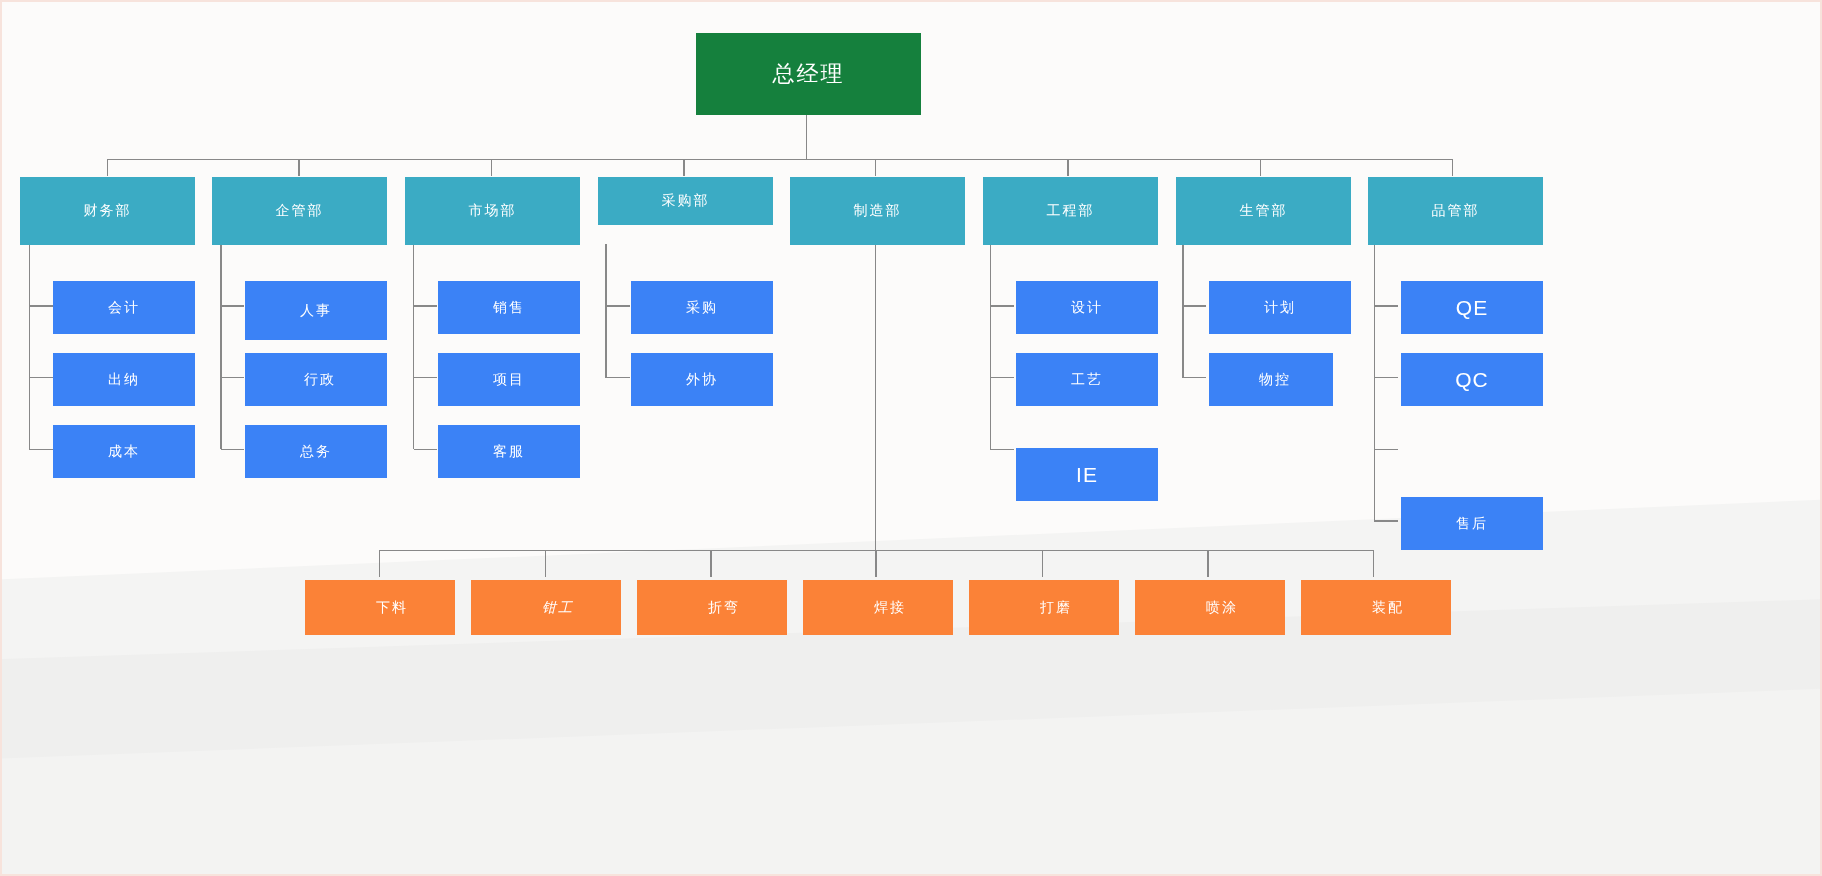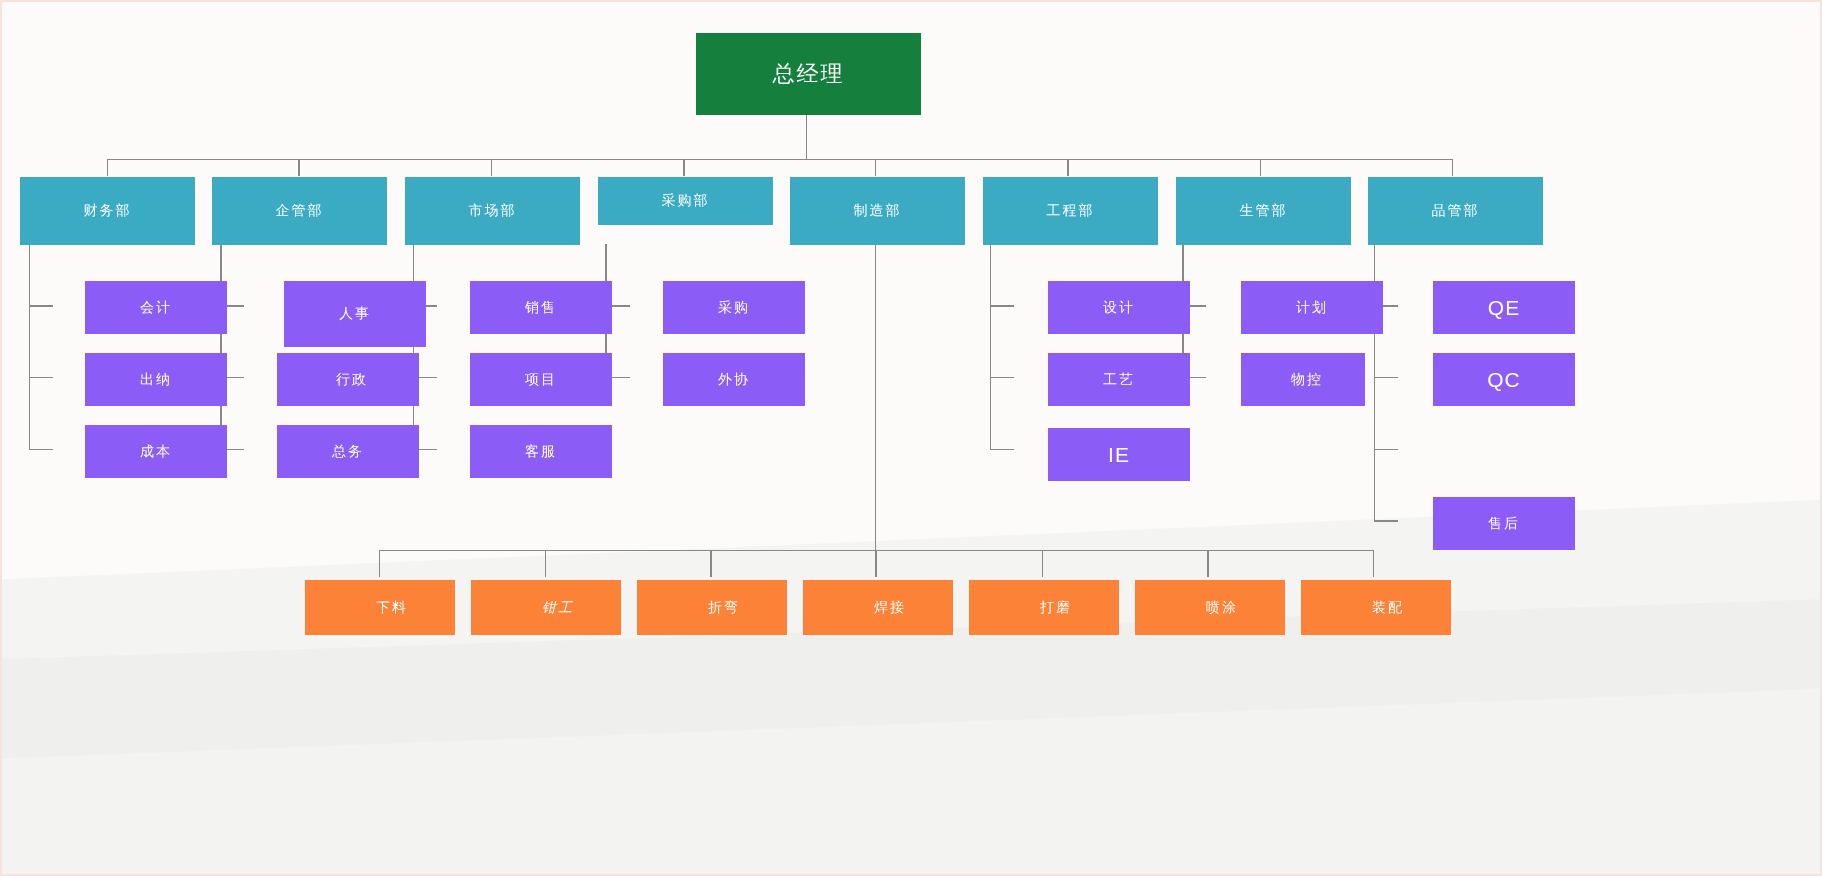--- a/index.html
+++ b/index.html
@@ -38,21 +38,21 @@
     color: #ffffff;
     font-size: 14px;
     font-weight: 500;
     letter-spacing: 2px;
     box-sizing: border-box;
     z-index: 3;
     user-select: none;
   }
   .node.root        { background: #15803d; font-size: 22px; }
   .node.dept        { background: #3babc4; }
-  .node.sub         { background: #8b5cf6; margin-left: 32px; }
+  .node.sub         { background: #3b82f6; }
   .node.process     { background: #fb8237; padding-left: 24px; }
   .node.latin       { letter-spacing: 1px; font-size: 21px; }
 </style>
 </head>
 <body>
 
 <div id="canvas">
 
   <svg id="bg-waves" viewBox="0 0 1822 876" preserveAspectRatio="none">
     <polygon points="0,580 1822,500 1822,700 0,780" fill="#f4f4f3"></polygon>
@@ -133,21 +133,21 @@
   <div class="node sub" style="left:51px; top:279px; width:142px; height:53px;">
     <span>会计</span>
   </div>
   <div class="node sub" style="left:51px; top:351px; width:142px; height:53px;">
     <span>出纳</span>
   </div>
   <div class="node sub" style="left:51px; top:423px; width:142px; height:53px;">
     <span>成本</span>
   </div>
 
-  <div class="node sub" style="left:250px; top:279px; width:142px; height:66px;">
+  <div class="node sub" style="left:243px; top:279px; width:142px; height:59px;">
     <span>人事</span>
   </div>
   <div class="node sub" style="left:243px; top:351px; width:142px; height:53px;padding-left:8px;">
     <span>行政</span>
   </div>
   <div class="node sub" style="left:243px; top:423px; width:142px; height:53px;">
     <span>总务</span>
   </div>
 
   <div class="node sub" style="left:436px; top:279px; width:142px; height:53px;">
@@ -166,21 +166,21 @@
   <div class="node sub" style="left:629px; top:351px; width:142px; height:53px;">
     <span>外协</span>
   </div>
 
   <div class="node sub" style="left:1014px; top:279px; width:142px; height:53px;">
     <span>设计</span>
   </div>
   <div class="node sub" style="left:1014px; top:351px; width:142px; height:53px;">
     <span>工艺</span>
   </div>
-  <div class="node sub latin" style="left:1014px; top:426px; width:142px; height:53px;">
+  <div class="node sub latin" style="left:1014px; top:446px; width:142px; height:53px;">
     <span>IE</span>
   </div>
 
   <div class="node sub" style="left:1207px; top:279px; width:142px; height:53px;">
     <span>计划</span>
   </div>
   <div class="node sub" style="left:1207px; top:351px; width:124px; height:53px;padding-left:8px;">
     <span>物控</span>
   </div>
 

